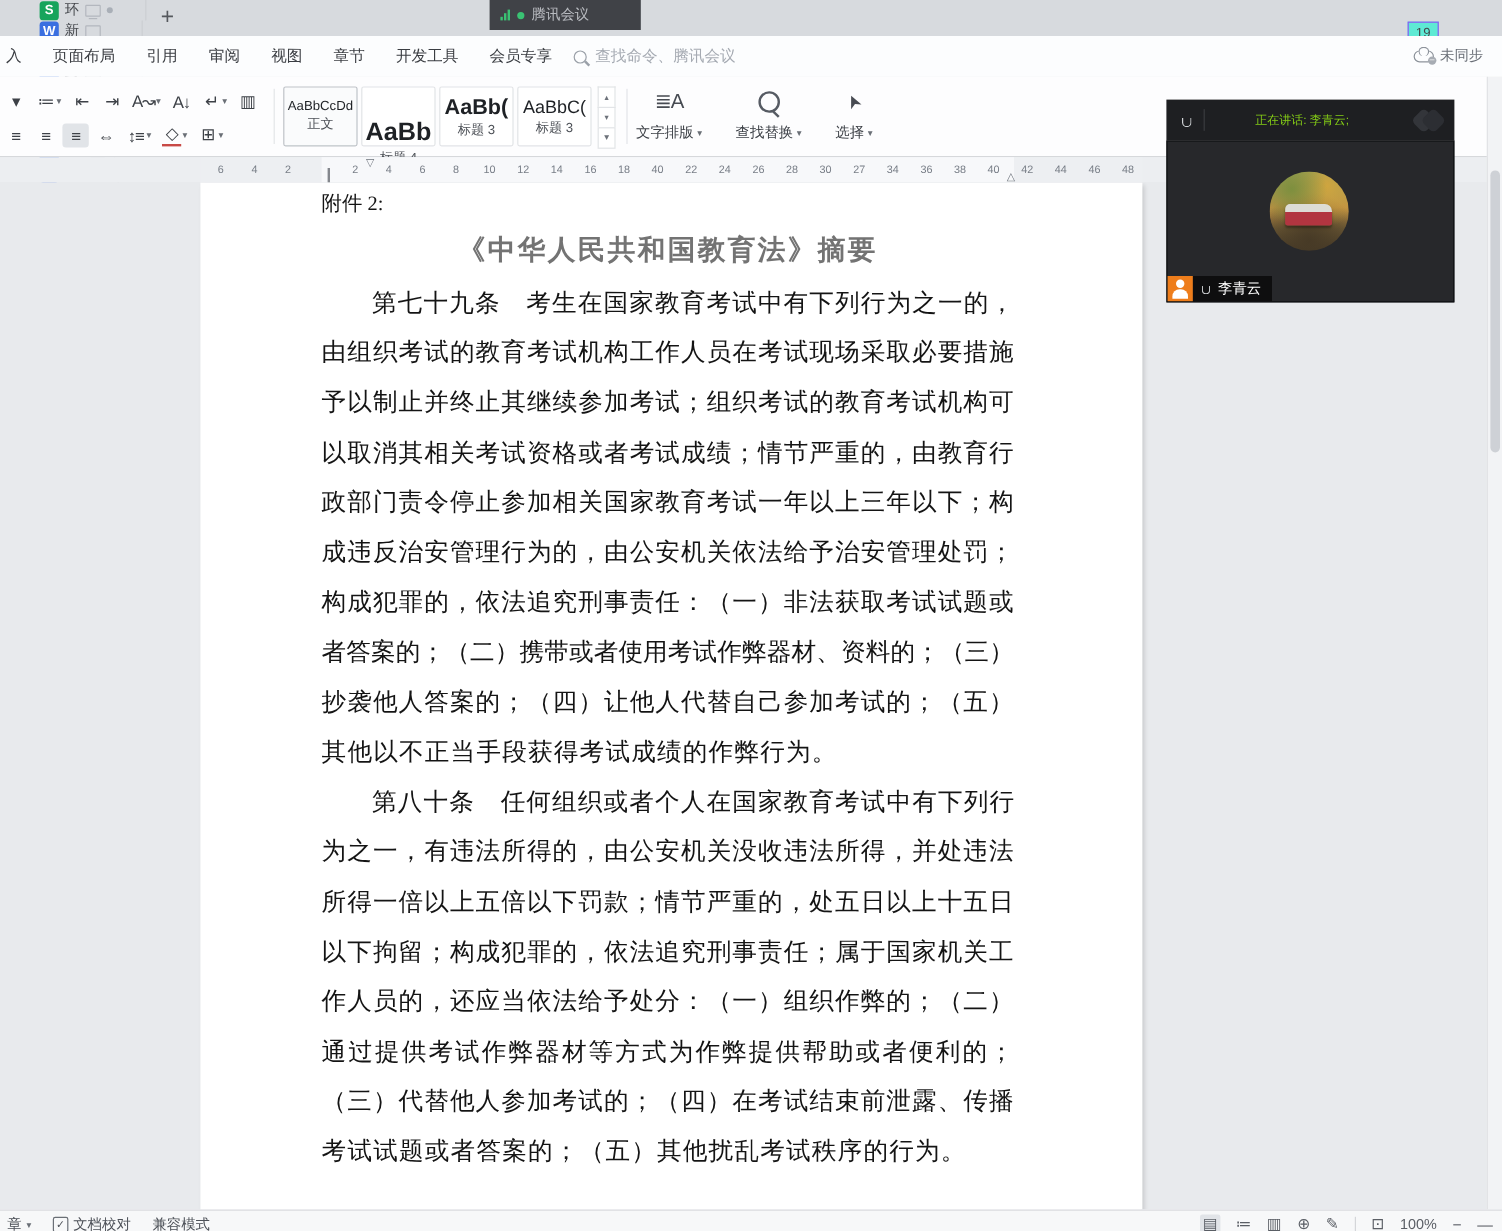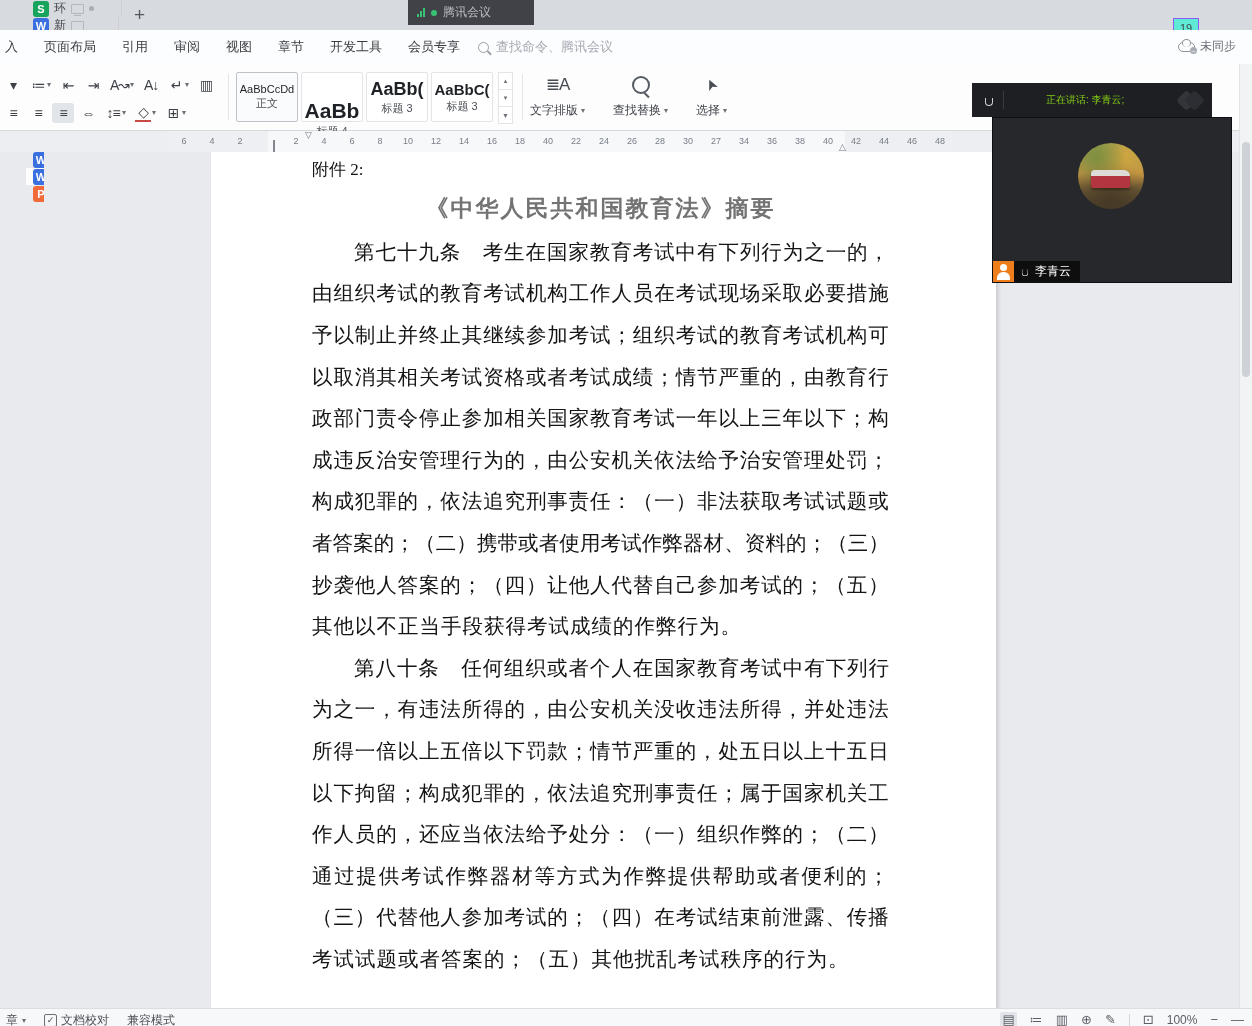--- a/index.html
+++ b/index.html
@@ -58,21 +58,21 @@
   .vdiv{position:absolute;top:10px;width:1px;height:46px;background:#e3e5e8;}
 
   .gallery{position:absolute;left:236px;top:8px;display:flex;gap:3px;}
   .gitem{width:62px;height:50px;background:#fff;border:1px solid #e2e4e7;border-radius:2px;display:flex;flex-direction:column;
          align-items:center;justify-content:center;gap:1px;box-sizing:border-box;}
   .gitem.sel{border-color:#bfc3c8;background:#fafbfc;}
   .gsample{color:#1e2125;white-space:nowrap;}
   .gitem.sel .gsample{font-size:11px;}
   .gitem.s1 .gsample{font-size:21px;font-weight:700;margin-top:43px;}
   .gitem.s2 .gsample{font-size:18px;font-weight:700;}
-  .gitem.s3 .gsample{font-size:15px;font-weight:700;}
+  .gitem.s3 .gsample{font-size:15px;font-weight:400;}
   .gname{font-size:11px;color:#4d5157;}
   .garrows{display:flex;flex-direction:column;margin-left:2px;}
   .garrows span{width:13px;height:16px;border:1px solid #e2e4e7;border-bottom:none;display:flex;align-items:center;justify-content:center;
                 font-size:7px;color:#6d727a;background:#fff;}
   .garrows span:last-child{border-bottom:1px solid #e2e4e7;}
 
   .bigtools{position:absolute;left:530px;top:7px;display:flex;gap:28px;}
   .bigbtn{display:flex;flex-direction:column;align-items:center;gap:4px;color:#3d4147;}
   .bigbtn .ico{height:27px;display:flex;align-items:center;justify-content:center;font-size:19px;color:#474b52;}
   .bigbtn .blabel{font-size:12px;display:flex;align-items:center;gap:3px;white-space:nowrap;}
@@ -93,21 +93,21 @@
   .rnum{width:28px;text-align:center;font-size:9px;color:#787e87;line-height:21px;flex:none;}
   .mk{position:absolute;color:#6f747d;font-size:9px;line-height:9px;}
   .mk.first{left:138px;top:0px;}
   .mk.right{left:672px;bottom:0px;}
   .hang{position:absolute;left:96px;bottom:0;width:10px;height:11px;}
   .hang .tri{width:0;height:0;border-left:5px solid transparent;border-right:5px solid transparent;border-bottom:5px solid #fdfdfe;
              filter:drop-shadow(0 0 1px #777);}
   .hang .box{width:8px;height:5px;background:#fdfdfe;border:1px solid #84878d;margin-left:0px;box-sizing:border-box;width:10px;}
 
   
-  .docarea{position:absolute;top:152px;left:0;right:12px;bottom:18px;background:#e8eaed;overflow:hidden;margin-left:44px;}
+  .docarea{position:absolute;top:152px;left:0;right:12px;bottom:18px;background:#e8eaed;overflow:hidden;}
   .page{position:absolute;left:167px;top:0;width:785px;height:880px;background:#ffffff;
         box-shadow:2px 2px 4px rgba(0,0,0,.15);}
   .attach{position:absolute;left:101px;top:6px;font-family:"Liberation Serif","DejaVu Serif",serif;font-size:17px;color:#141414;}
   .dtitle{position:absolute;left:101px;top:41px;width:577px;text-align:center;font-family:"Liberation Serif","DejaVu Serif",serif;
           font-size:23px;letter-spacing:2px;color:#737373;font-weight:600;}
   .doclines{position:absolute;left:101px;top:79px;width:577px;}
   .docline{display:flex;justify-content:space-between;align-items:center;height:41.6px;
            font-family:"Liberation Serif","DejaVu Serif",serif;font-size:20.5px;color:#141414;white-space:nowrap;}
   .docline.ind{padding-left:42px;}
   .docline.end{justify-content:flex-start;}
@@ -120,21 +120,21 @@
   .speaktext{color:#84cc16;font-size:10px;white-space:nowrap;margin-left:32px;}
   .mlogo{margin-left:auto;display:flex;}
   .mlogo i{width:15px;height:15px;background:#33353a;border-radius:4px;transform:rotate(45deg);display:block;}
   .mlogo i+i{margin-left:-7px;background:#2c2e33;}
   .mic{position:relative;width:10px;height:15px;flex:none;}
   .mic .cap{width:6px;height:10px;border-radius:3px;margin:0 auto;background:#e8e9ea;}
   .mic.live .cap{background:linear-gradient(to top,#35c06c 55%,#e8e9ea 55%);}
   .mic::after{content:"";position:absolute;left:1px;right:1px;top:5px;height:7px;border:1px solid #cfd2d5;border-top:none;
               border-radius:0 0 5px 5px;}
   .mic.small{transform:scale(.85);}
-  .mvideo{position:absolute;left:992px;top:117px;width:240px;height:166px;background:#27282b;border:1px solid #0e0f12;z-index:10;box-sizing:border-box;}
+  .mvideo{position:absolute;left:972px;top:117px;width:240px;height:135px;background:#27282b;border:1px solid #0e0f12;z-index:10;box-sizing:border-box;}
   .avatar{position:absolute;left:85px;top:25px;width:66px;height:66px;border-radius:50%;overflow:hidden;
           background:radial-gradient(circle at 28% 22%,#7d8f3e,rgba(0,0,0,0) 42%),
                      radial-gradient(circle at 72% 18%,#cfa53f,rgba(0,0,0,0) 46%),
                      radial-gradient(circle at 50% 88%,#473a26,rgba(0,0,0,0) 62%),
                      linear-gradient(180deg,#95a05c 0%,#c08f42 45%,#6d5a35 72%,#443827 100%);}
   .avatar::after{content:"";position:absolute;left:13px;top:27px;width:39px;height:18px;border-radius:4px 6px 2px 2px;
                  background:linear-gradient(180deg,#dddcd6 0 35%,#b23540 35%);box-shadow:0 2px 2px rgba(0,0,0,.35);}
   .mlabel{position:absolute;left:0;bottom:0;display:flex;align-items:stretch;height:21px;z-index:3;}
   .mperson{width:21px;height:21px;background:#ee7d1b;position:relative;flex:none;}
   .mperson::before{content:"";position:absolute;left:7px;top:3px;width:7px;height:7px;border-radius:50%;background:#fff;}

